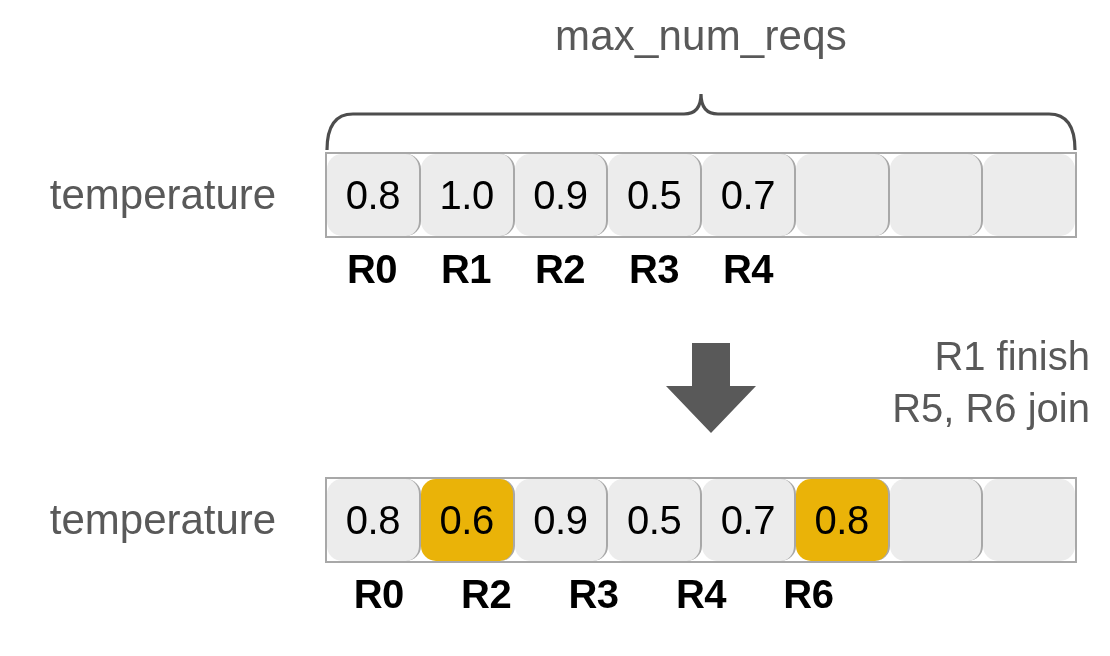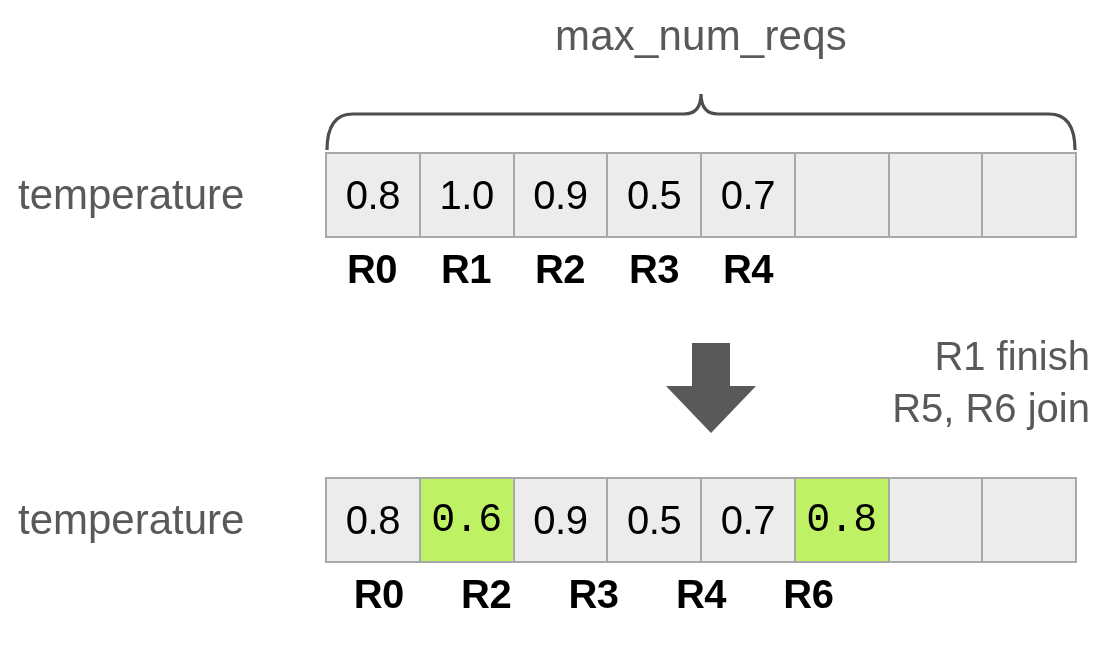--- a/index.html
+++ b/index.html
@@ -45,21 +45,21 @@
   .row-block.row-one  { top: 152px; }
   .row-block.row-two  { top: 477px; }
 
   .row-label {
     position: absolute;
     left: 18px;
     top: 0;
     width: 290px;
     height: 86px;
     line-height: 86px;
-    text-align: left;
+    text-align: center;
     font-size: 42px;
     color: #595959;
     white-space: nowrap;
   }
 
   .cells {
     position: absolute;
     left: 325px;
     top: 0;
     width: 752px;
@@ -73,23 +73,24 @@
     flex: 1 1 0;
     box-sizing: border-box;
     border-right: 2px solid #a8a8a8;
     background: #ececec;
     display: flex;
     align-items: center;
     justify-content: center;
     font-size: 40px;
     color: #000000;
     letter-spacing: -0.5px;
+    border-radius: 15px;
   }
   .cell:last-child { border-right: none; }
-  .cell.highlight { background: #bef264; font-family: Liberation Mono, monospace; }
+  .cell.highlight { background: #eab308; }
 
   .slot-labels {
     position: absolute;
     left: 325px;
     top: 92px;
     width: 752px;
     height: 50px;
     display: flex;
   }
   .slot-label {

